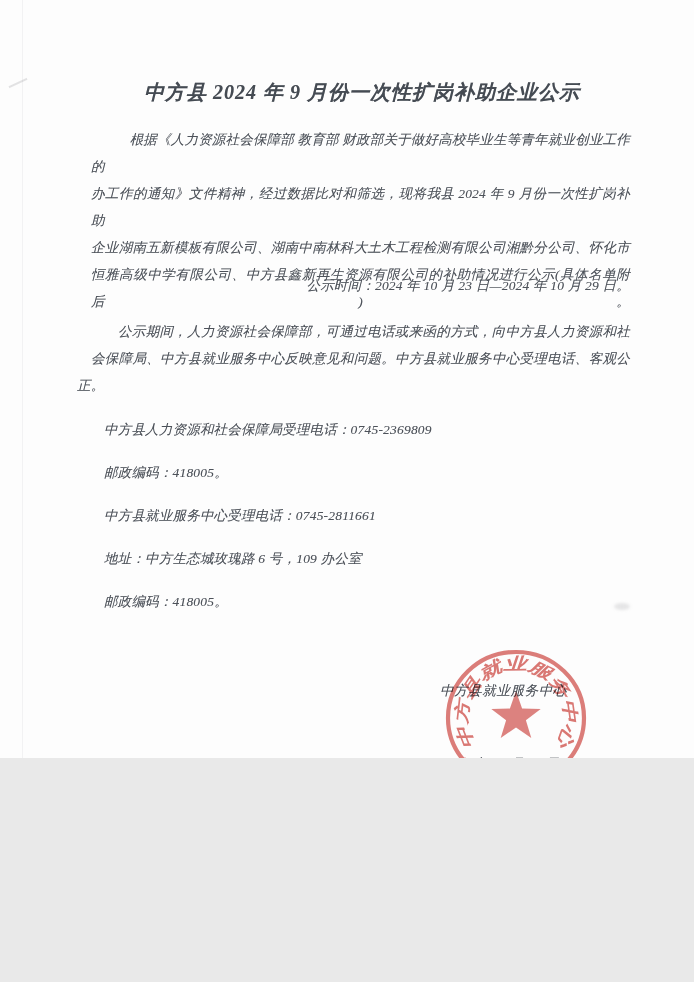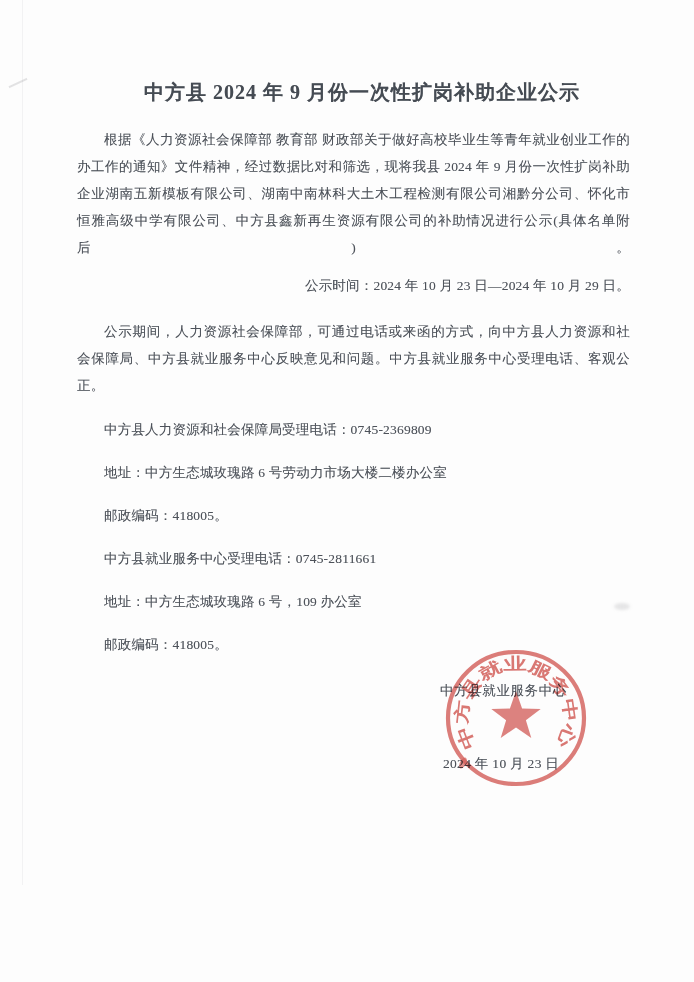--- a/index.html
+++ b/index.html
@@ -1,24 +1,25 @@
 <!DOCTYPE html>
 <html><head>
 <meta charset="utf-8">
 <style>
   html, body { margin: 0; padding: 0; background: #e9e9e9; }
   .page {
     position: relative;
     width: 694px;
-    height: 982px;
+    height: 758px;
     margin: 0 auto;
     background: #fdfdfd;
     overflow: hidden;
     font-family: "Liberation Serif", "DejaVu Serif", serif;
     color: #4d525a;
+    font-style: italic;
   }
   
   .fold-line {
     position: absolute; left: 22px; top: 0; width: 1px; height: 885px;
     background: rgba(120,120,125,0.08);
   }
   .scratch {
     position: absolute; left: 8px; top: 82px; width: 20px; height: 2px;
     background: rgba(130,130,135,0.22); transform: rotate(-25deg);
     filter: blur(0.6px);
@@ -38,21 +39,21 @@
   .textblock {
     position: absolute; left: 77px; width: 553px;
     font-size: 13.5px; letter-spacing: 0.2px;
     text-shadow: 0 0 0.5px rgba(77,82,90,0.35);
   }
   .p1 { top: 126px; }
   .p2 { top: 272px; }
   .p3 { top: 318px; }
   .contacts { top: 408px; }
   .line { line-height: 27px; }
-  .full { text-align: justify; text-align-last: justify; }
+  .full { text-align: justify; text-align-last: justify; margin-left: 14px; }
   .indent { text-indent: 27px; text-align: right; }
   .contact-line { line-height: 43px; text-indent: 27px; }
   .sig-org {
     position: absolute; top: 681px; left: 440px;
     font-size: 13.5px; letter-spacing: 0.6px; line-height: 20px;
     text-shadow: 0 0 0.5px rgba(77,82,90,0.35);
     z-index: 1;
   }
   .sig-date {
     position: absolute; top: 754px; left: 443px;
@@ -90,21 +91,20 @@
   </div>
 
   <div class="textblock p3">
     <div class="line full indent">公示期间，人力资源社会保障部，可通过电话或来函的方式，向中方县人力资源和社</div>
     <div class="line full">会保障局、中方县就业服务中心反映意见和问题。中方县就业服务中心受理电话、客观公</div>
     <div class="line">正。</div>
   </div>
 
   <div class="textblock contacts">
     <div class="contact-line">中方县人力资源和社会保障局受理电话：0745-2369809</div>
-    <div class="contact-line">地址：中方生态城玫瑰路 6 号劳动力市场大楼二楼办公室</div>
     <div class="contact-line">邮政编码：418005。</div>
     <div class="contact-line">中方县就业服务中心受理电话：0745-2811661</div>
     <div class="contact-line">地址：中方生态城玫瑰路 6 号，109 办公室</div>
     <div class="contact-line">邮政编码：418005。</div>
   </div>
 
   <div class="sig-org">中方县就业服务中心</div>
   <div class="sig-date">2024 年 10 月 23 日</div>
 
   <svg class="seal" width="150" height="146" viewBox="0 0 150 146" xmlns="http://www.w3.org/2000/svg">

